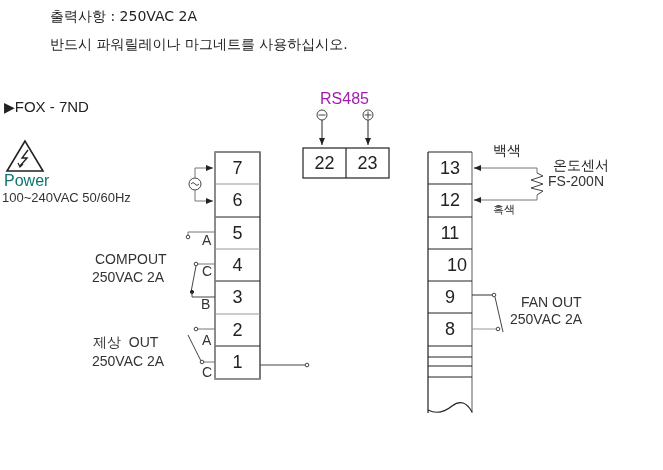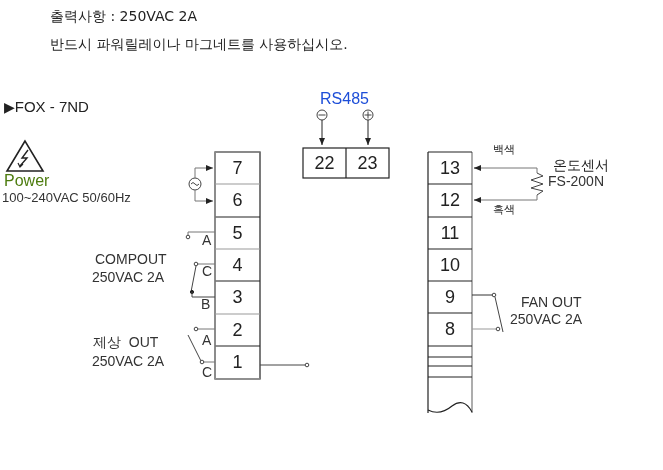--- a/index.html
+++ b/index.html
@@ -16,38 +16,38 @@
 </head>
 <body>
 
 <div class="txt note" style="top:8px;">출력사항 : 250VAC 2A</div>
 <div class="txt note" style="top:36px;">반드시 파워릴레이나 마그네트를 사용하십시오.</div>
 
 <div class="txt" style="left:4px; top:98px; font-size:15px; font-family:'Liberation Sans',sans-serif;">
   <span style="font-size:14px;">▶</span><span>FOX - 7ND</span>
 </div>
 
-<div class="txt" style="left:4px; top:172px; font-size:16px; font-family:'Liberation Sans',sans-serif; color:#4d7c0f;">Power</div>
+<div class="txt" style="left:4px; top:172px; font-size:16px; font-family:'Liberation Sans',sans-serif; color:#0f766e;">Power</div>
 <div class="txt sm" style="left:2px; top:190px; font-size:13px;">100~240VAC 50/60Hz</div>
 
 <div class="txt lbl" style="left:95px; top:251px;">COMPOUT</div>
 <div class="txt lbl" style="left:92px; top:269px;">250VAC 2A</div>
 
 <div class="txt lbl" style="left:93px; top:334px; white-space:pre;">제상  OUT</div>
 <div class="txt lbl" style="left:92px; top:353px;">250VAC 2A</div>
 
 <div class="txt lbl" style="left:202px; top:232px;">A</div>
 <div class="txt lbl" style="left:202px; top:263px;">C</div>
 <div class="txt lbl" style="left:201px; top:296px;">B</div>
 <div class="txt lbl" style="left:202px; top:332px;">A</div>
 <div class="txt lbl" style="left:202px; top:364px;">C</div>
 
-<div class="txt" style="left:320px; top:90px; font-size:16px; font-family:'Liberation Sans',sans-serif; color:#1d4ed8;">RS485</div>
+<div class="txt" style="left:320px; top:90px; font-size:16px; font-family:'Liberation Sans',sans-serif; color:#a21caf;">RS485</div>
 
-<div class="txt" style="left:493px; top:142px; font-size:11px;text-align:right;">백색</div>
+<div class="txt" style="left:493px; top:142px; font-size:14px;text-align:right;">백색</div>
 <div class="txt" style="left:493px; top:174px; font-size:11px;margin-top:28px;">흑색</div>
 <div class="txt" style="left:553px; top:157px; font-size:14px;">온도센서</div>
 <div class="txt" style="left:548px; top:173px; font-size:14px; font-family:'Liberation Sans',sans-serif; color:#333;">FS-200N</div>
 
 <div class="txt lbl" style="left:521px; top:294px;">FAN OUT</div>
 <div class="txt lbl" style="left:510px; top:311px;">250VAC 2A</div>
 
 <svg class="diagram" width="663" height="470">
   <defs>
     <marker id="arrowR" markerWidth="8" markerHeight="8" refX="7" refY="4" orient="auto">
@@ -159,15 +159,15 @@
 <div class="cell" style="left:215px; top:281px; width:45px; height:33px;">3</div>
 <div class="cell" style="left:215px; top:314px; width:45px; height:32px;">2</div>
 <div class="cell" style="left:215px; top:346px; width:45px; height:33px;">1</div>
 
 <div class="cell" style="left:303px; top:148px; width:43px; height:30px;">22</div>
 <div class="cell" style="left:346px; top:148px; width:43px; height:30px;">23</div>
 
 <div class="cell" style="left:428px; top:152px; width:44px; height:32px;text-align:right;">13</div>
 <div class="cell" style="left:428px; top:184px; width:44px; height:33px;border-radius:13px;">12</div>
 <div class="cell" style="left:428px; top:217px; width:44px; height:32px;">11</div>
-<div class="cell" style="left:428px; top:249px; width:44px; height:32px;">10</div>
+<div class="cell" style="left:428px; top:249px; width:44px; height:32px;padding-left:7px;">10</div>
 <div class="cell" style="left:428px; top:281px; width:44px; height:32px;">9</div>
 <div class="cell" style="left:428px; top:313px; width:44px; height:33px;">8</div>
 
 </body></html>

